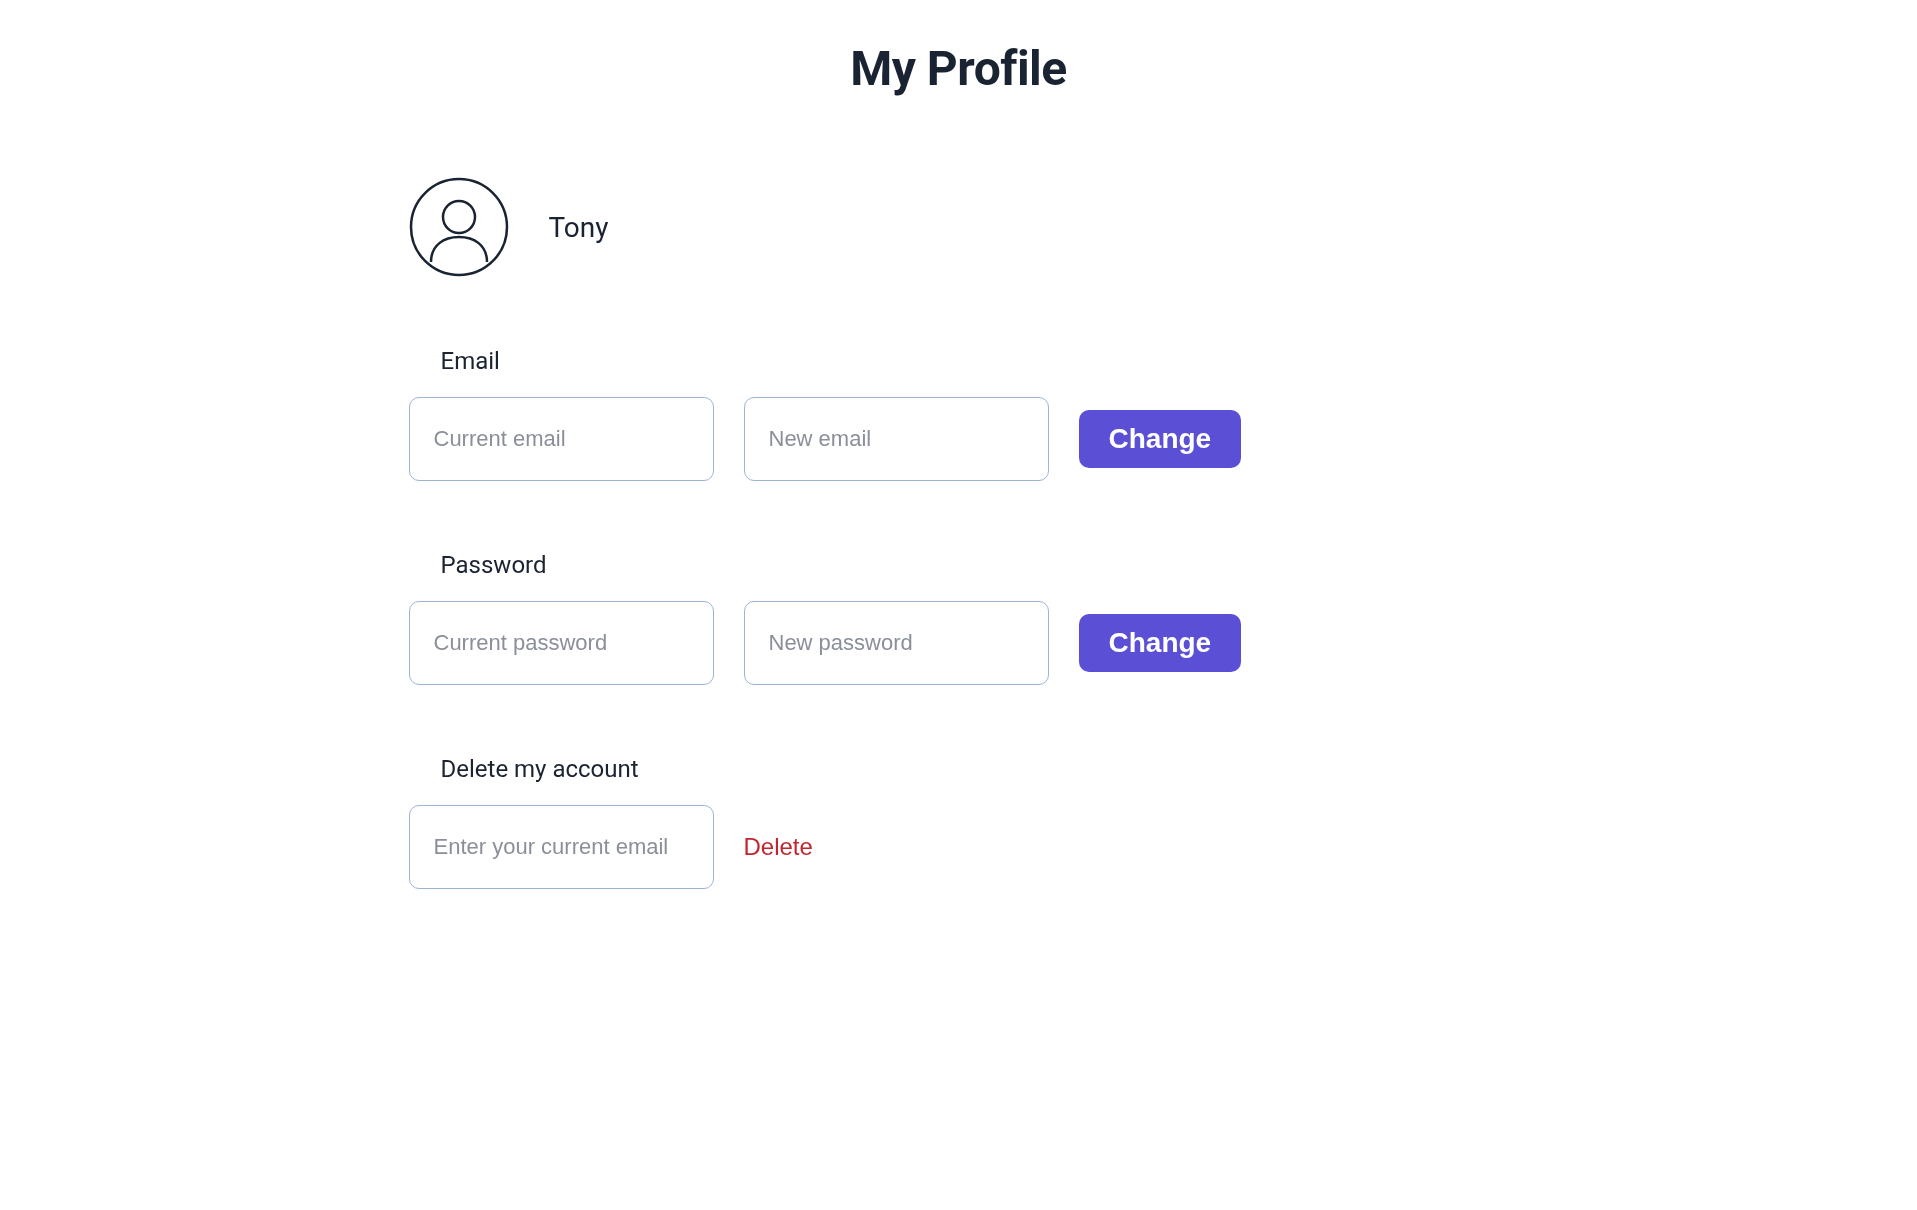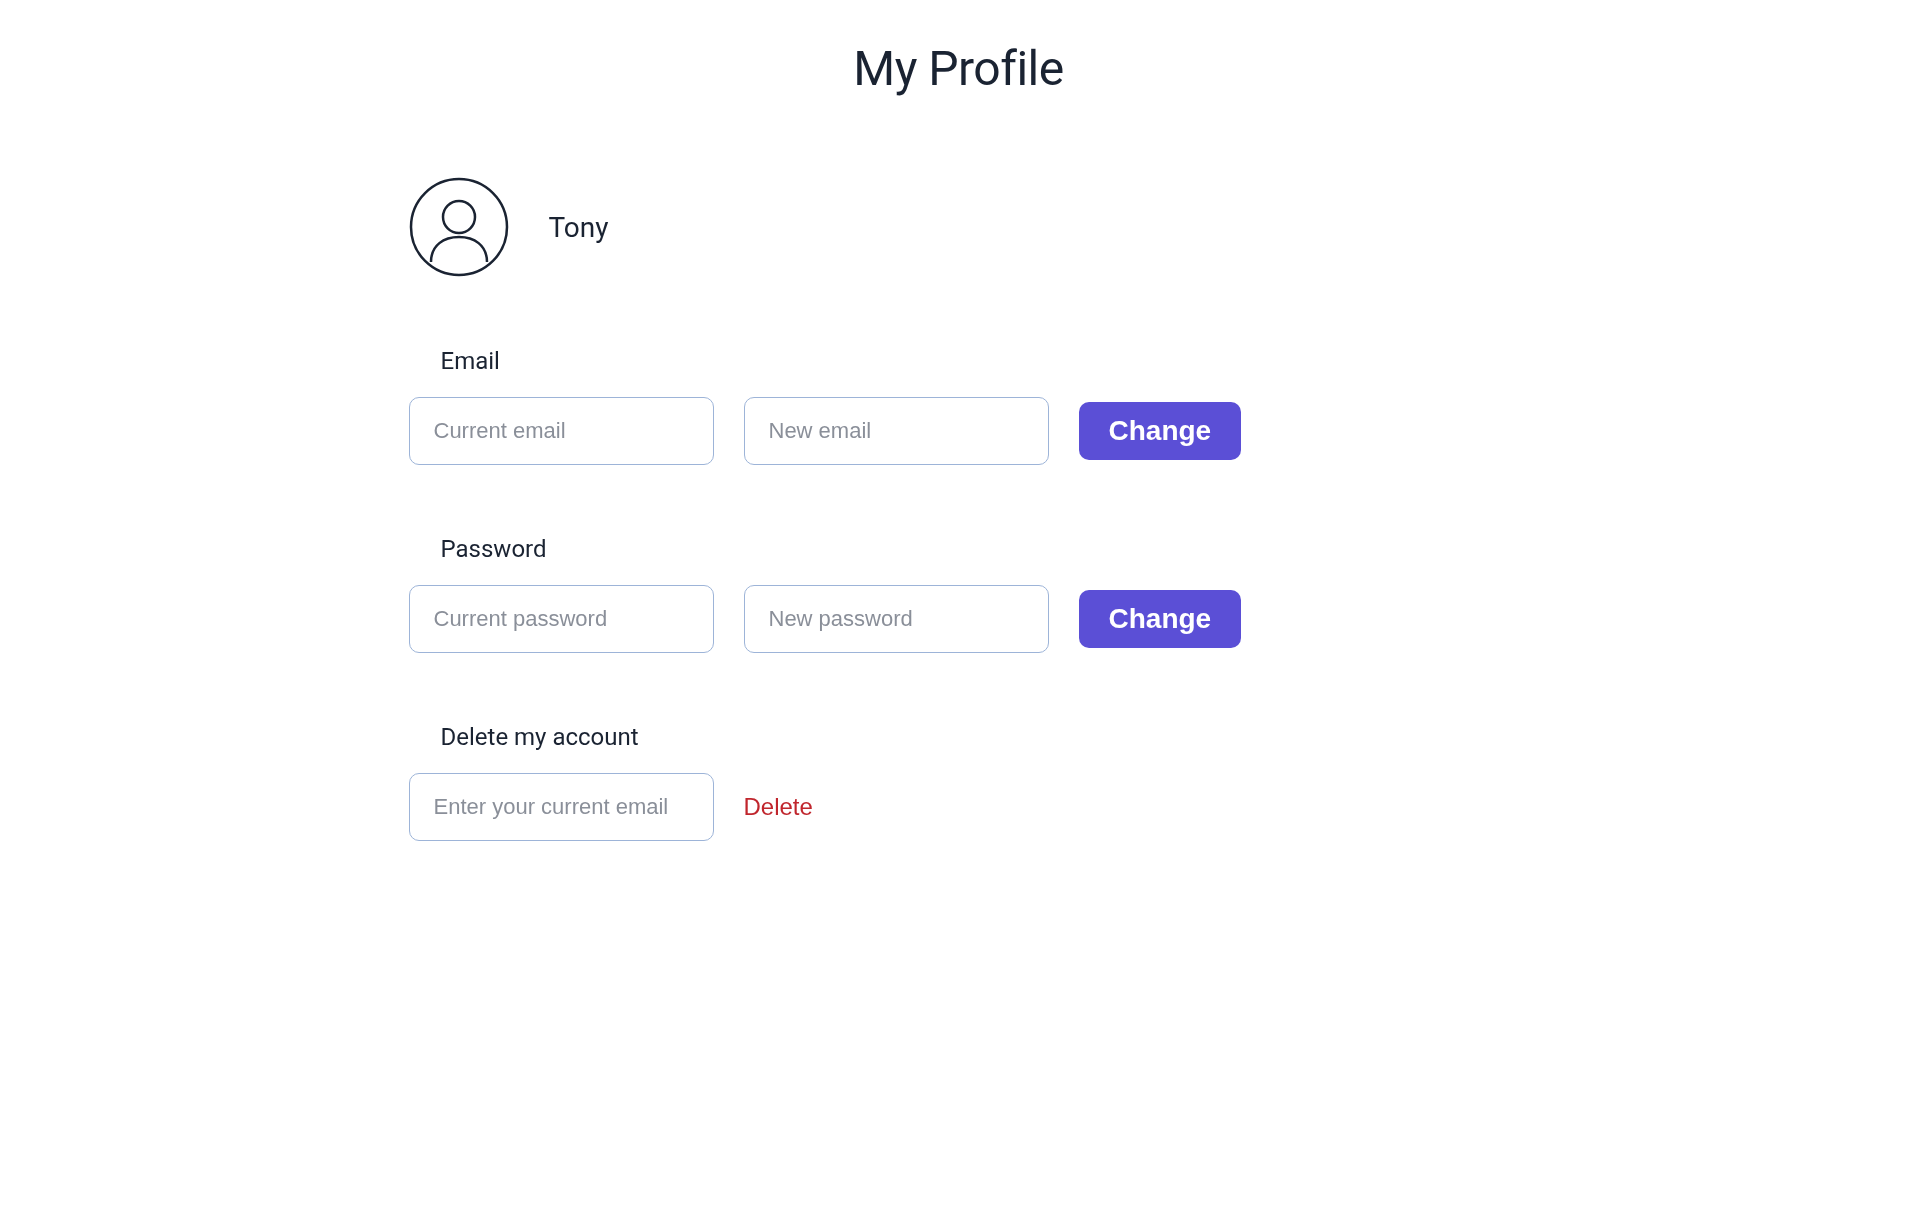--- a/index.html
+++ b/index.html
@@ -14,21 +14,21 @@
       width: 1917px;
       height: 1210px;
     }
     .container {
       max-width: 1100px;
       margin: 0 auto;
       padding-top: 40px;
     }
     .page-title {
       font-size: 48px;
-      font-weight: 400;
+      font-weight: 700;
       text-align: center;
       color: #1a2332;
       margin-bottom: 80px;
       letter-spacing: -0.5px;
     }
     .profile-header {
       display: flex;
       align-items: center;
       gap: 40px;
       margin-bottom: 70px;
@@ -61,21 +61,21 @@
       margin-left: 32px;
     }
     .form-row {
       display: flex;
       gap: 30px;
       align-items: center;
     }
     .text-input {
       flex: 0 0 auto;
       width: 305px;
-      height: 68px;
+      height: 84px;
       border: 1.5px solid #9db4d8;
       border-radius: 10px;
       padding: 16px 24px;
       font-size: 22px;
       color: #1a2332;
       background: #ffffff;
       outline: none;
     }
     .text-input::placeholder {
       color: #8a8f99;

